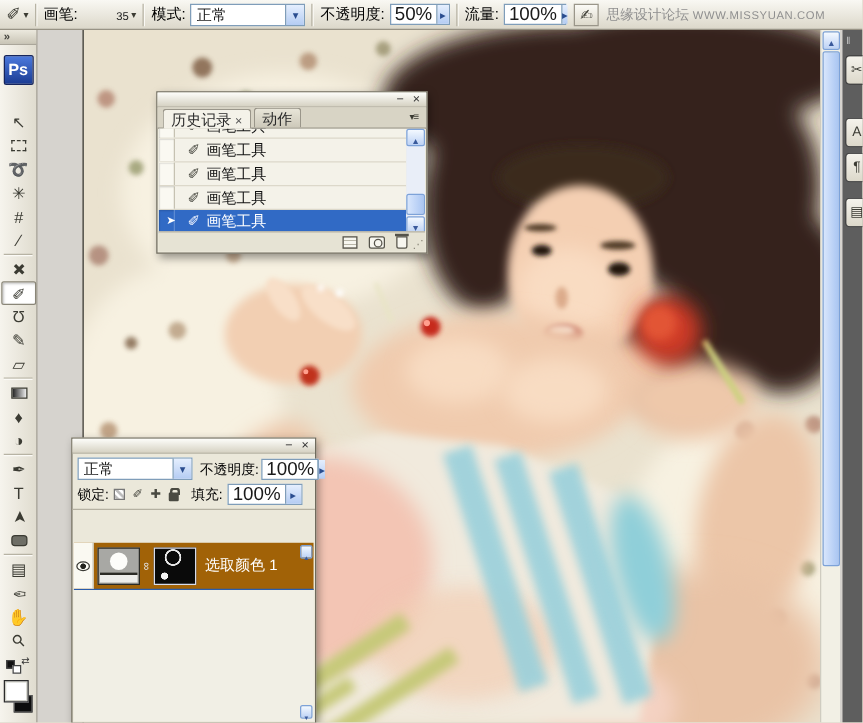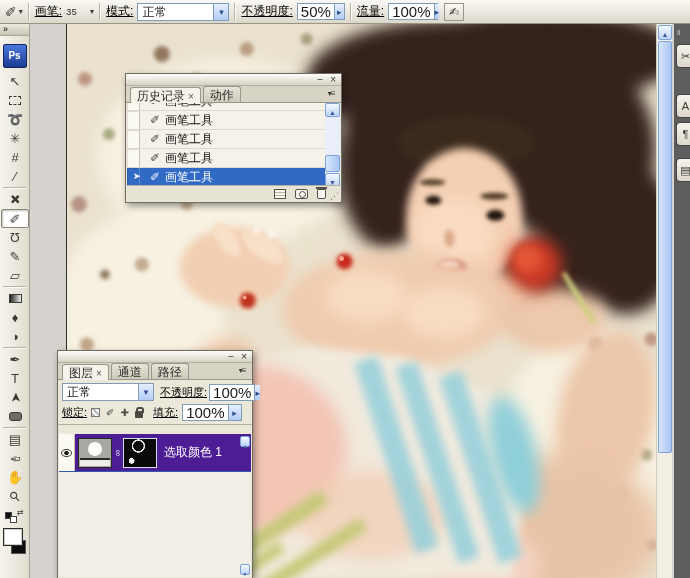--- a/index.html
+++ b/index.html
@@ -6,24 +6,24 @@
   html,body { width:690px; height:578px; overflow:hidden; }
   body { font-family:"Liberation Sans","DejaVu Sans",sans-serif; font-size:12px; color:#1a1a1a;
          background:#d6d3ce; position:relative; }
 
   
   .optbar { position:absolute; left:0; top:0; width:690px; height:24px;
     background:linear-gradient(#f9f8f3,#dcd8ca); border-bottom:1px solid #989385;
     display:flex; align-items:center; padding-left:5px; z-index:10; }
   .optbar .sep { width:2px; height:18px; margin:0 5px;
     border-left:1px solid #b7b3a4; border-right:1px solid #fbfaf6; }
-  .lbl { color:#000; white-space:nowrap;text-decoration:underline; }
+  .lbl { color:#000; white-space:nowrap; }
   .toolic { font-size:14px; color:#3b3b33; }
   .dd { font-size:8px; color:#3b3b33; margin-left:2px; }
-  .bpreview { width:22px; text-align:left; margin-left:4px;font-family:Liberation Mono, monospace; }
+  .bpreview { width:22px; text-align:right; margin-left:19px; }
   .bdot { width:6px; height:6px; background:#151515; border-radius:50%; margin:0 auto; }
   .bsize { font-size:9px; line-height:9px; color:#222; }
   .combo { height:18px; background:#fff; border:1px solid #7f9db9; display:flex; margin-left:4px;gap:43px; }
   .combo .cval { flex:1; padding:1px 4px; line-height:15px; overflow:hidden; white-space:nowrap; }
   .combo .cbtn { width:15px; border-left:1px solid #7f9db9;
     background:linear-gradient(#e5effe,#b4ccf3); text-align:center; }
   .combo .cbtn::before { content:"▾"; font-size:9px; color:#2a4d8f; line-height:16px; }
   .spin { height:17px; background:#fff; border:1px solid #7f9db9; display:flex; margin-left:4px; }
   .spin .sval { padding:1px 3px; line-height:14px; font-size:15px; }
   .spin .sbtn { width:13px; border-left:1px solid #7f9db9;
@@ -32,22 +32,22 @@
   .airbtn { width:20px; height:18px; margin-left:6px; border:1px solid #9a968a; background:linear-gradient(#fbfaf6,#dedacc);
     text-align:center; font-size:12px; color:#3b3b33; line-height:17px; }
   .wmark { margin-left:6px; color:#8f8f8f; white-space:nowrap; font-size:11px; }
   .wmark .wurl { text-transform:uppercase; font-size:9px; letter-spacing:.5px; }
 
   
   .toolbox { position:absolute; left:0; top:24px; width:30px; height:554px;
     background:linear-gradient(90deg,#f6f4ed,#e0dccf); border-right:1px solid #a5a195; z-index:9; }
   .tb-chev { height:12px; background:linear-gradient(#ece9de,#c9c5b6); border-bottom:1px solid #aaa69a;
     font-size:9px; font-weight:bold; color:#45453e; padding-left:3px; line-height:11px; }
-  .pslogo { width:24px; height:24px; margin:8px auto 4px auto; border:1px solid #16255c; border-radius:2px;
-    background:linear-gradient(#4b79dd,#1b3c93); color:#fff; font-weight:bold; font-size:10px;
+  .pslogo { width:24px; height:24px; margin:8px auto 20px auto; border:1px solid #16255c; border-radius:2px;
+    background:linear-gradient(#4b79dd,#1b3c93); color:#fff; font-weight:bold; font-size:13px;
     text-align:center; line-height:22px; }
   .tool { width:30px; height:19px; text-align:center; position:relative; }
   .tool .tg { font-size:13px; line-height:19px; color:#3b3b33; display:inline-block; }
   .tool.seltool { background:#fff; border:1px solid #8a8678; border-radius:2px; margin:0 1px; width:28px;
     box-shadow:inset 1px 1px 2px rgba(0,0,0,.25); }
   .tdiv { height:1px; margin:1px 3px; border-top:1px solid #b7b3a4; border-bottom:1px solid #fbfaf6; }
   .rot180 { transform:rotate(180deg); } .rotm45 { transform:rotate(-45deg); } .rotm90 { transform:rotate(-90deg); }
   .ic-marquee { display:inline-block; width:12px; height:9px; border:1px dashed #3b3b33; margin-top:5px; }
   .ic-grad { display:inline-block; width:13px; height:9px; border:1px solid #3b3b33; margin-top:5px;
     background:linear-gradient(90deg,#222,#eee); }
@@ -146,21 +146,21 @@
   .ic-mini { font-size:10px; color:#4a4a42; line-height:10px; }
   .lockic { width:8px; height:7px; background:#4a4a42; border-radius:1px; position:relative; margin-top:4px; }
   .lockic::before { content:""; position:absolute; top:-4px; left:1px; width:4px; height:4px;
     border:2px solid #4a4a42; border-bottom:none; border-radius:3px 3px 0 0; }
   .lrows { position:absolute; left:1px; right:1px; top:83px; bottom:1px; background:#f1efe5; overflow:hidden; }
   .lrow { height:38px; display:flex; align-items:center; border-bottom:1px solid #cfccbd; position:relative; }
   .leyecol { width:16px; align-self:stretch; border-right:1px solid #c6c2b2; background:#faf9f2;
     display:flex; align-items:center; justify-content:center; }
   .eye { display:inline-block; width:11px; height:8px; border:1px solid #3a3a34; border-radius:50%;
     background:radial-gradient(circle at 50% 50%,#23231e 2px,#fdfdf6 2.5px); }
-  .lrow.lsel { background:#4c1d95; border-bottom-color:#2a5cab; }
+  .lrow.lsel { background:#a16207; border-bottom-color:#2a5cab; }
   .lrow.lsel .lname { color:#fff; }
   .lthumb { width:26px; height:32px; border:1px solid #1d1d1a; margin-left:5px;
     background:linear-gradient(155deg,#c7b394 0%,#6d5138 22%,#eec9a8 45%,#f2e3d1 62%,#a8cdd2 78%,#e4d5ae 100%); }
   .adjthumb { width:34px; height:30px; border:1px solid #2b2b26; margin-left:3px; background:#a8a8a4; position:relative; }
   .adjthumb::before { content:""; position:absolute; left:9px; top:3px; width:14px; height:14px;
     background:#fdfdfa; border-radius:50%; }
   .adjthumb::after { content:""; position:absolute; left:1px; bottom:1px; right:1px; height:6px; background:#ededea;
     border-top:2px solid #2b2b26; }
   .linkic { width:9px; text-align:center; font-size:9px; color:#e8edf8; margin:0 1px; transform:rotate(90deg); }
   .maskthumb { width:34px; height:30px; border:1px solid #d7dcec; background:
@@ -323,20 +323,24 @@
     <span class="sval">50%</span>
     <span class="sbtn"></span>
   </span>
   <span class="sep"></span>
   <span class="lbl">流量:</span>
   <span class="spin" style="width:50px;">
     <span class="sval">100%</span>
     <span class="sbtn"></span>
   </span>
   <span class="airbtn">✍</span>
+  <span class="wmark">
+    <span>思缘设计论坛</span>
+    <span class="wurl">www.missyuan.com</span>
+  </span>
 </div>
 
 <div class="toolbox">
   <div class="tb-chev">»</div>
   <div class="pslogo">Ps</div>
   <div class="tool"><span class="tg">↖</span></div>
   <div class="tool"><span class="ic-marquee"></span></div>
   <div class="tool"><span class="tg">➰</span></div>
   <div class="tool"><span class="tg">✳</span></div>
   <div class="tool"><span class="tg">#</span></div>
@@ -420,26 +424,20 @@
     <span class="hico trash"></span>
   </div>
   <span class="pgrip"></span>
 </div>
 
 <div class="panel" id="layers">
   <div class="p-title">
     <span class="tbx p-min">−</span>
     <span class="tbx p-cls">×</span>
   </div>
-  <div class="p-tabs">
-    <span class="ptab active"><span>图层</span><span class="tclose">×</span></span>
-    <span class="ptab"><span>通道</span></span>
-    <span class="ptab"><span>路径</span></span>
-    <span class="pmenu"></span>
-  </div>
   <div class="lctl">
     <span class="combo">
       <span class="cval">正常</span>
       <span class="cbtn"></span>
     </span>
     <span class="lbl">不透明度:</span>
     <span class="spin">
       <span class="sval">100%</span>
       <span class="sbtn"></span>
     </span>

